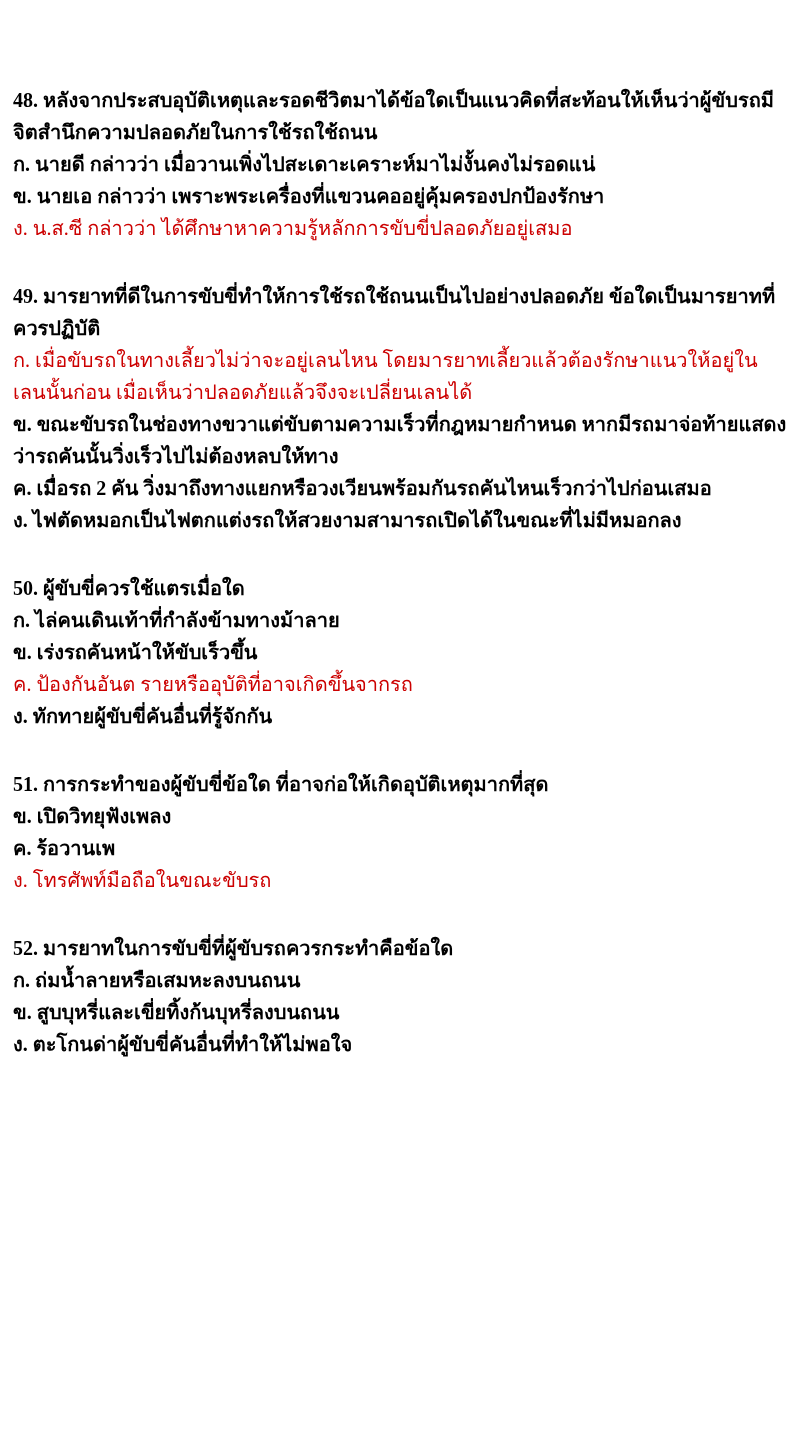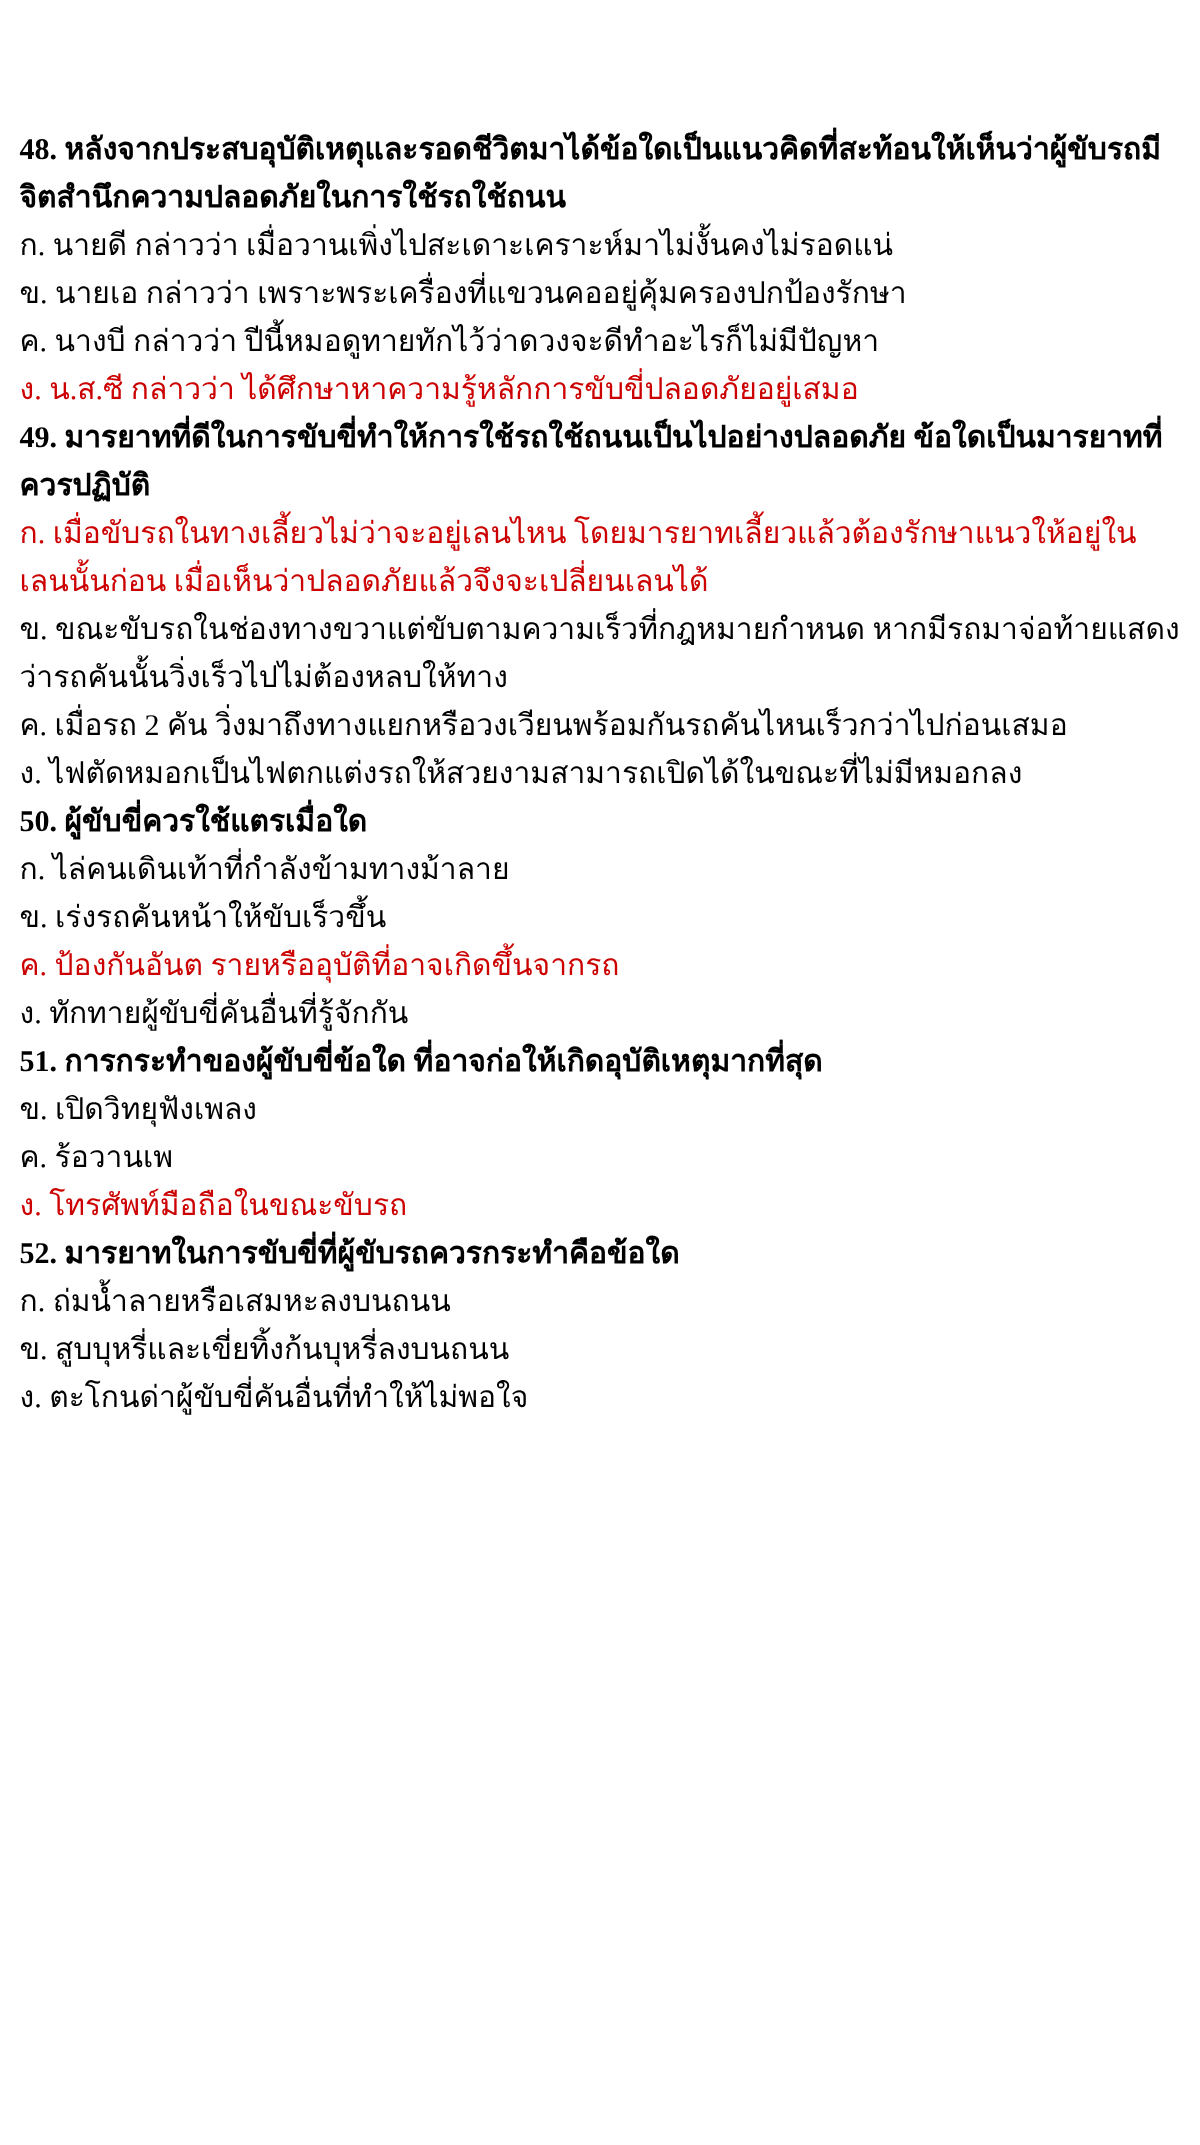--- a/index.html
+++ b/index.html
@@ -15,43 +15,42 @@
     overflow: hidden;
     font-family: "Liberation Serif", "DejaVu Serif", serif;
     color: var(--text-color);
   }
   .page {
     width: 800px;
     height: 1204px;
     background: var(--background);
     padding: 84px 10px 0 13px;
   }
-  .question + .question { }
+  .question + .question { margin-top: 36px; }
   .q-title, .option {
     font-size: 20px;
     line-height: 32px;
     margin: 0;
   }
   .q-title { font-weight: bold; }
-  .option { font-weight: normal; }
+  .option { font-weight: bold; }
   .option.correct {
     color: var(--answer-color);
     font-weight: normal;
   }
 </style>
 </head>
 <body>
 
 <main class="page">
 
   <section class="question">
     <p class="q-title">48. หลังจากประสบอุบัติเหตุและรอดชีวิตมาได้ข้อใดเป็นแนวคิดที่สะท้อนให้เห็นว่าผู้ขับรถมีจิตสำนึกความปลอดภัยในการใช้รถใช้ถนน</p>
     <p class="option">ก. นายดี กล่าวว่า เมื่อวานเพิ่งไปสะเดาะเคราะห์มาไม่งั้นคงไม่รอดแน่</p>
     <p class="option">ข. นายเอ กล่าวว่า เพราะพระเครื่องที่แขวนคออยู่คุ้มครองปกป้องรักษา</p>
-    <p class="option">ค. นางบี กล่าวว่า ปีนี้หมอดูทายทักไว้ว่าดวงจะดีทำอะไรก็ไม่มีปัญหา</p>
     <p class="option correct">ง. น.ส.ซี กล่าวว่า ได้ศึกษาหาความรู้หลักการขับขี่ปลอดภัยอยู่เสมอ</p>
   </section>
 
   <section class="question">
     <p class="q-title">49. มารยาทที่ดีในการขับขี่ทำให้การใช้รถใช้ถนนเป็นไปอย่างปลอดภัย ข้อใดเป็นมารยาทที่ควรปฏิบัติ</p>
     <p class="option correct">ก. เมื่อขับรถในทางเลี้ยวไม่ว่าจะอยู่เลนไหน โดยมารยาทเลี้ยวแล้วต้องรักษาแนวให้อยู่ในเลนนั้นก่อน เมื่อเห็นว่าปลอดภัยแล้วจึงจะเปลี่ยนเลนได้</p>
     <p class="option">ข. ขณะขับรถในช่องทางขวาแต่ขับตามความเร็วที่กฎหมายกำหนด หากมีรถมาจ่อท้ายแสดงว่ารถคันนั้นวิ่งเร็วไปไม่ต้องหลบให้ทาง</p>
     <p class="option">ค. เมื่อรถ 2 คัน วิ่งมาถึงทางแยกหรือวงเวียนพร้อมกันรถคันไหนเร็วกว่าไปก่อนเสมอ</p>
     <p class="option">ง. ไฟตัดหมอกเป็นไฟตกแต่งรถให้สวยงามสามารถเปิดได้ในขณะที่ไม่มีหมอกลง</p>
   </section>

